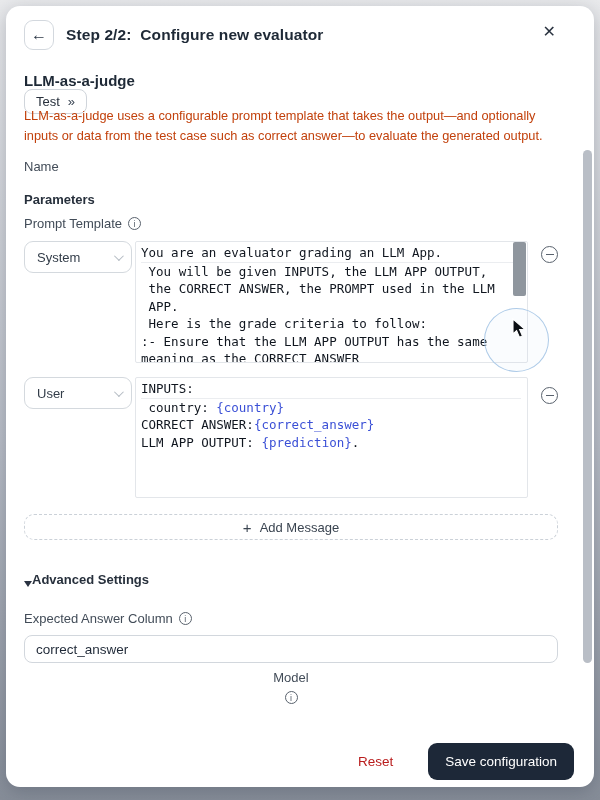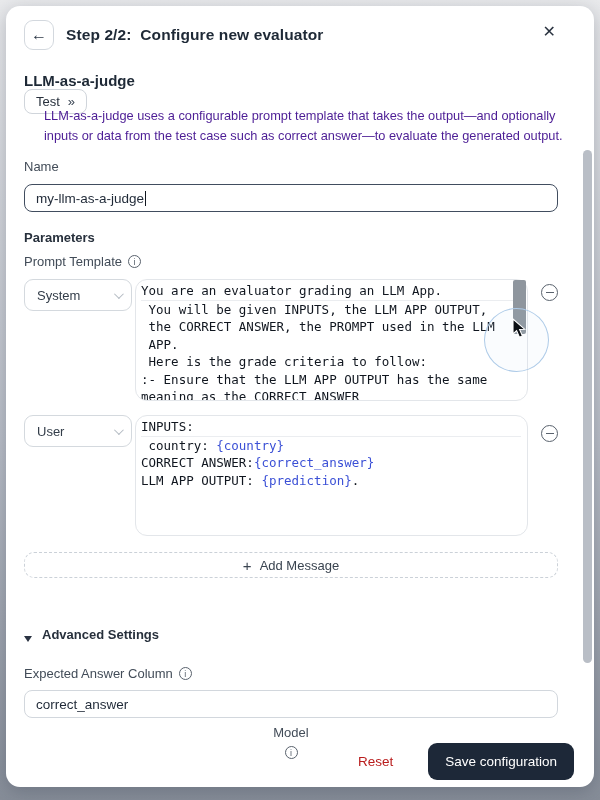--- a/index.html
+++ b/index.html
@@ -27,21 +27,21 @@
   .close-btn { position:absolute; right:2px; top:4px; font-size:16px; color:#2a3340; cursor:pointer; line-height:1; }
   
   .eval-row { margin-top:22px; height:24px; display:flex; align-items:flex-start; justify-content:space-between;flex-direction:column; }
   .eval-title { font-size:15px; font-weight:bold; color:#1e2936; }
   .test-btn {
     display:inline-flex; align-items:center; gap:8px;
     border:1px solid #d0d5db; border-radius:8px; background:#fff;
     padding:4px 11px; font-size:13px; color:#27303c; cursor:pointer;
   }
   .test-btn .chev { color:#3a4553; font-size:13px; }
-  .desc { margin-top:10px; width:540px; font-size:12.8px; line-height:20px; color:#4c1d95;margin-left:20px; }
+  .desc { margin-top:10px; width:540px; font-size:12.8px; line-height:20px; color:#c2410c; }
   
   .lbl { font-size:13px; color:#424c58; }
   .lbl-strong { font-size:13px; font-weight:bold; color:#27303c; }
   .lbl-row { display:flex; align-items:center; gap:6px; }
   .info-icon {
     width:13px; height:13px; border:1px solid #59626d; border-radius:50%;
     display:inline-flex; align-items:center; justify-content:center;
     font-size:9px; color:#59626d; font-style:normal; cursor:pointer; flex:0 0 auto;
   }
   .text-input {
@@ -54,21 +54,21 @@
   
   .msg-row { position:relative; display:flex; align-items:flex-start; }
   .role-select {
     width:108px; height:32px; border:1px solid #d4d9de; border-radius:9px;
     display:flex; align-items:center; justify-content:space-between;
     padding:0 10px 0 12px; font-size:13px; color:#333d49; background:#fff; cursor:pointer;
   }
   .dd-chev { width:7px; height:7px; border-right:1.6px solid #b4bbc3; border-bottom:1.6px solid #b4bbc3; transform:rotate(45deg) translateY(-2px); }
   .editor {
     position:absolute; left:111px; top:0;
-    width:393px; border:1px solid #e3e6ea; border-radius:12px; background:#fff;
+    width:393px; border:1px solid #e3e6ea; border-radius:2px; background:#fff;
     font-family:"DejaVu Sans Mono", monospace; font-size:12.5px; line-height:17.5px;
     color:#10161f; padding:2px 6px 2px 5px; overflow:hidden; cursor:text;
   }
   .editor .line { white-space:pre; }
   .editor .line:first-child { border-bottom:1px solid #ebedf0; }
   .editor .var { color:#3b50d6; }
   .ed-scroll { position:absolute; right:1px; top:1px; width:13px; height:54px; background:#8f969e; border-radius:2px; }
   .remove-btn {
     position:absolute; right:0; width:17px; height:17px; border:1.4px solid #59626d; border-radius:50%;
     display:flex; align-items:center; justify-content:center; background:#fff; cursor:pointer;
@@ -76,21 +76,21 @@
   .remove-btn::before { content:""; width:8px; height:1.6px; background:#59626d; display:block; }
   
   .add-msg {
     margin-top:16px; width:534px; height:26px;
     border:1.3px dashed #cbd1d8; border-radius:10px; background:#fff;
     display:flex; align-items:center; justify-content:center; gap:8px;
     font-size:13px; color:#3a4450; cursor:pointer;
   }
   .plus { font-size:15px; color:#3a4450; font-weight:normal; }
   
-  .adv-row { margin-top:49px; display:flex; align-items:flex-end; gap:10px; cursor:pointer; width:160px; }
+  .adv-row { margin-top:32px; display:flex; align-items:flex-end; cursor:pointer; width:160px; }
   .tri-down { width:0; height:0; border-left:4.5px solid transparent; border-right:4.5px solid transparent; border-top:6px solid #2a3342; }
   
   .footer { position:absolute; right:20px; bottom:7px; display:flex; align-items:center; gap:22px; }
   .reset-btn { font-size:13.5px; color:#b91c1c; background:none; border:none; cursor:pointer; font-family:inherit; }
   .save-btn {
     border:none; border-radius:9px; padding:11px 17px;
     font-size:13.5px; color:#fff; cursor:pointer; font-family:inherit;margin-left:13px;
   }
   
   .modal-scrollbar { position:absolute; left:583px; top:150px; width:9px; height:513px; border-radius:5px; background:#b9bec6; cursor:grab; }
@@ -116,24 +116,20 @@
     <div class="eval-title">LLM-as-a-judge</div>
     <button class="test-btn">
       <span>Test</span>
       <span class="chev">»</span>
     </button>
   </div>
 
   <div class="desc">LLM-as-a-judge uses a configurable prompt template that takes the output—and optionally inputs or data from the test case such as correct answer—to evaluate the generated output.</div>
 
   <div class="lbl" style="margin-top:13px;">Name</div>
-  <div class="text-input focused" style="margin-top:10px;">
-    <span>my-llm-as-a-judge</span>
-      <span class="caret"></span>
-  </div>
 
   <div class="lbl-strong" style="margin-top:18px;">Parameters</div>
   <div class="lbl-row" style="margin-top:9px;">
     <span class="lbl">Prompt Template</span>
     <span class="info-icon">i</span>
   </div>
 
   <div class="msg-row" style="margin-top:10px; height:122px;">
     <div class="role-select">
       <span>System</span>

